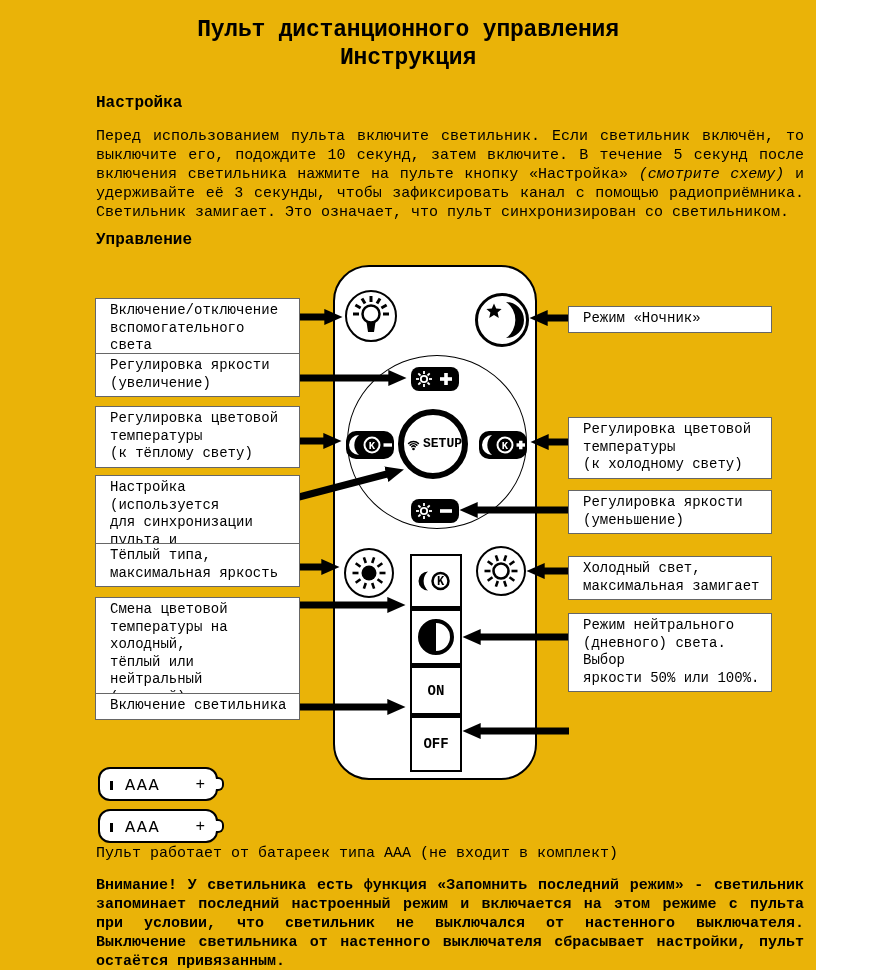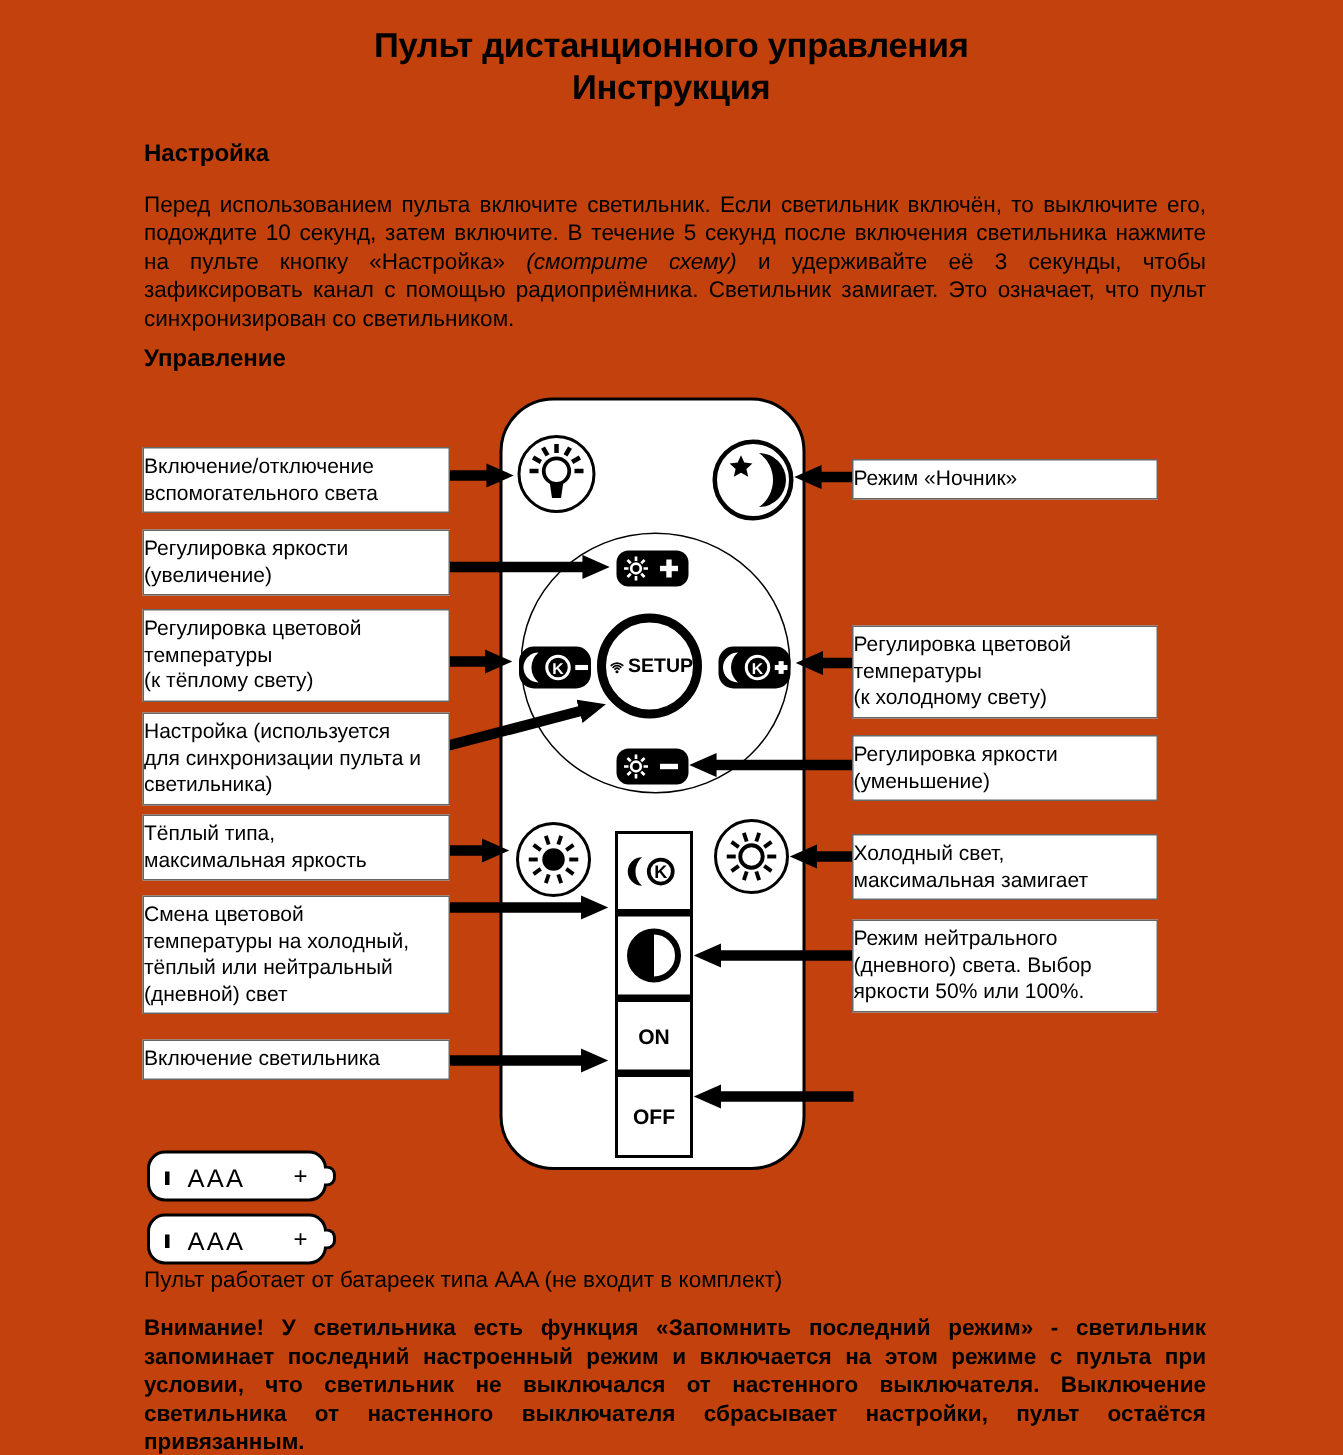--- a/index.html
+++ b/index.html
@@ -1,30 +1,30 @@
 <!DOCTYPE html>
 <html><head>
 <meta charset="utf-8">
 <style>
   * { margin:0; padding:0; box-sizing:border-box; }
   html,body { background:#fff; }
   #page {
-    position:relative; width:895px; height:970px; background:#c2410c;
-    font-family:Liberation Sans, sans-serif; color:#000; overflow:hidden;
+    position:relative; width:816px; height:970px; background:#eab308;
+    font-family:Liberation Mono, monospace; color:#000; overflow:hidden;
   }
   
   .title { position:absolute; top:16px; left:0; width:100%; text-align:center;
            font-size:23px; font-weight:bold; line-height:28px; letter-spacing:-0.2px; }
   .heading { position:absolute; left:96px; font-size:16px; font-weight:bold; }
   .para { position:absolute; left:96px; width:708px; font-size:15px; line-height:19px;
           text-align:justify; }
   .para .it { font-style:italic; }
   
   .callout { position:absolute; width:205px; border:1px solid #666; background:#fff;
-             padding:3px 6px 4px 0; font-size:14px; line-height:17.5px;
+             padding:3px 6px 4px 14px; font-size:14px; line-height:17.5px;
              white-space:pre-line; z-index:6; }
   .callout.l { left:95px; }
   .callout.r { left:568px; width:204px; }
   
   .remote { position:absolute; left:333px; top:265px; width:204px; height:515px;
             border:2px solid #000; border-radius:36px; background:#fff; z-index:1; }
   .remote > div { position:absolute; }
   .circle-btn { border:2px solid #000; border-radius:50%; background:#fff;
                 display:flex; align-items:center; justify-content:center; }
   .btn-aux   { left:10px;  top:23px; width:52px; height:52px; }

